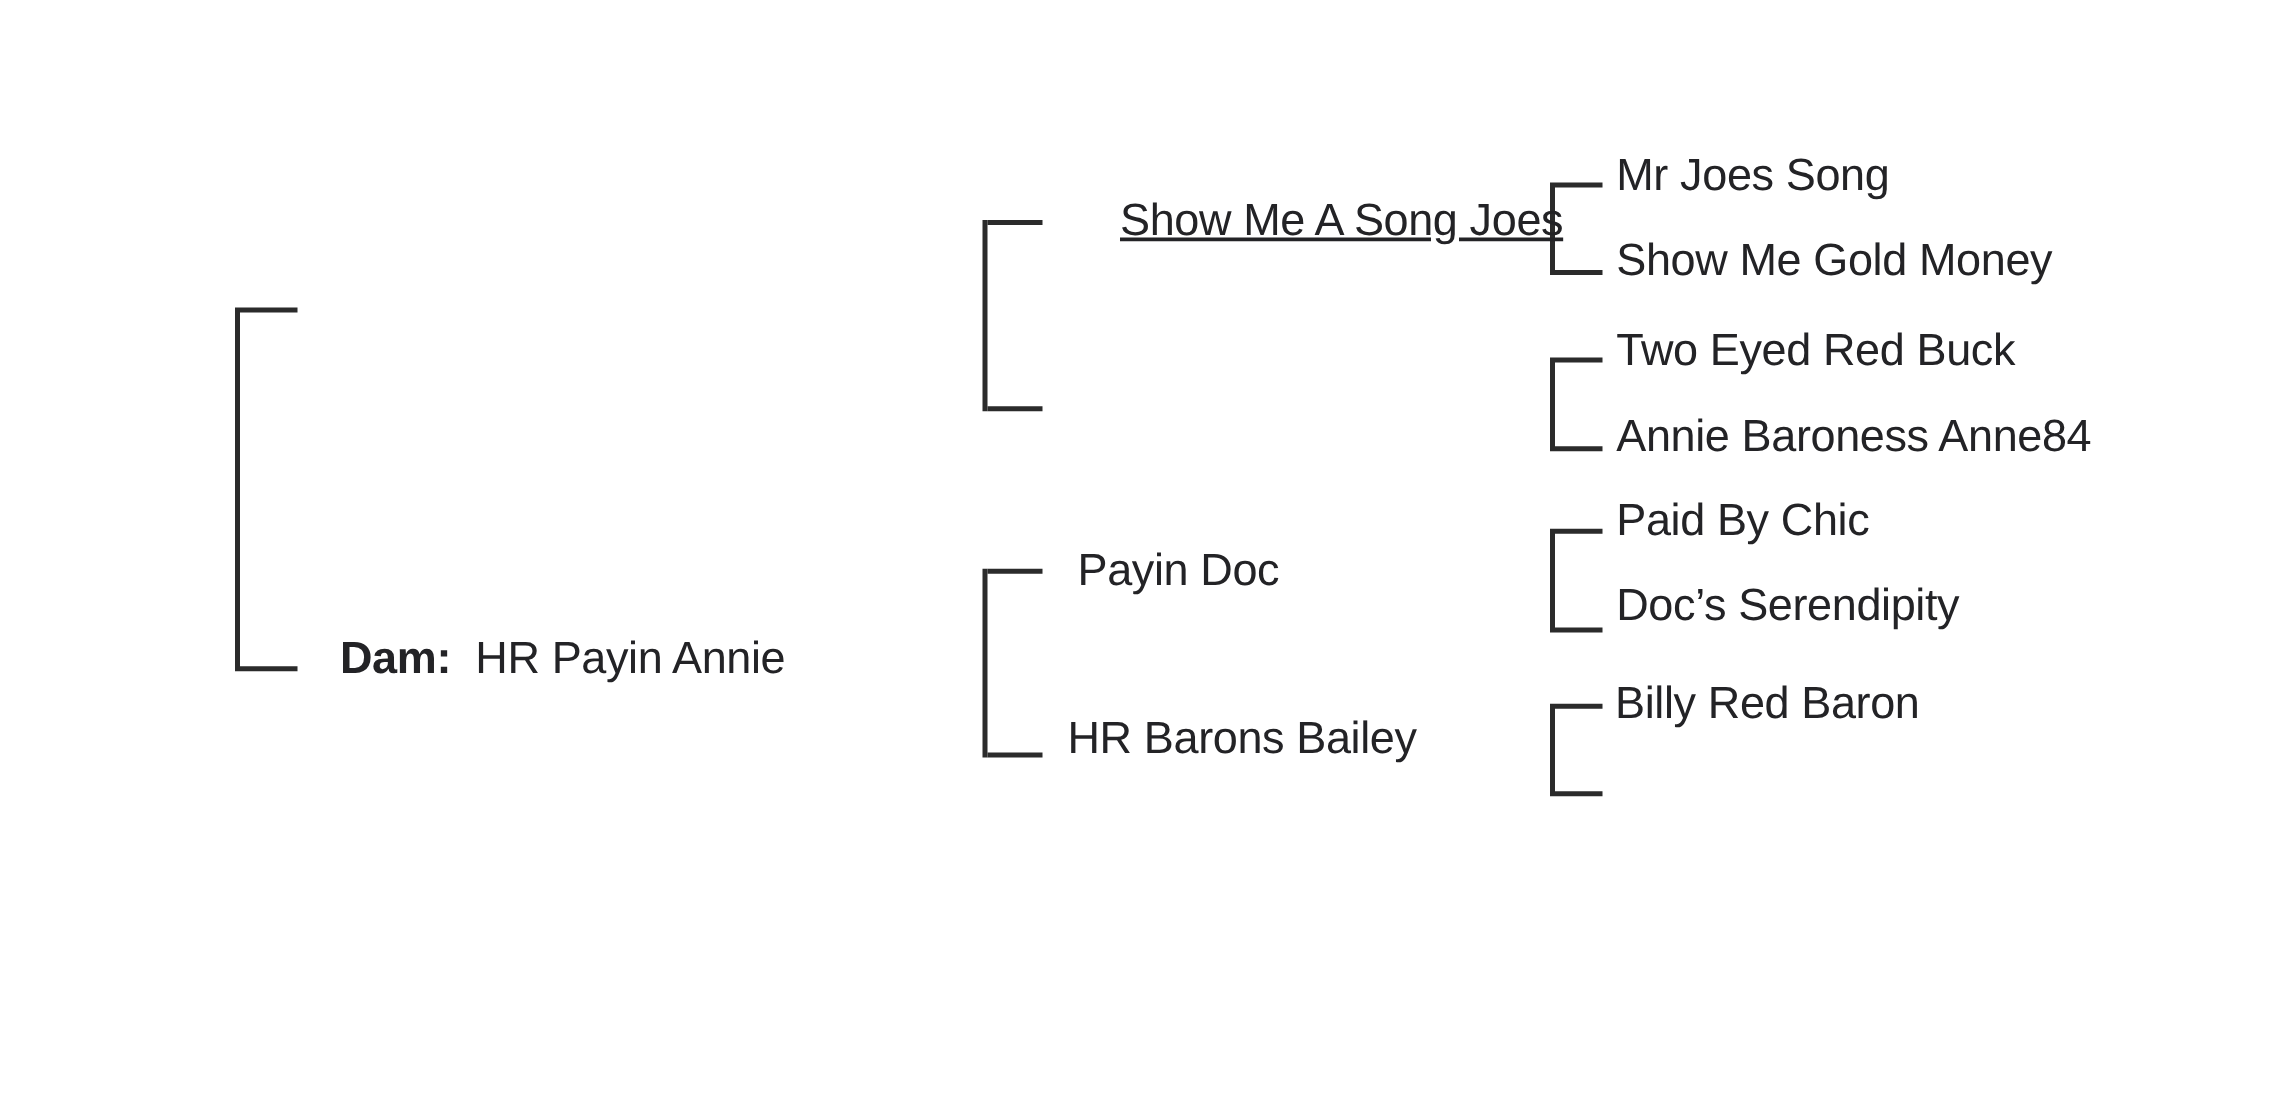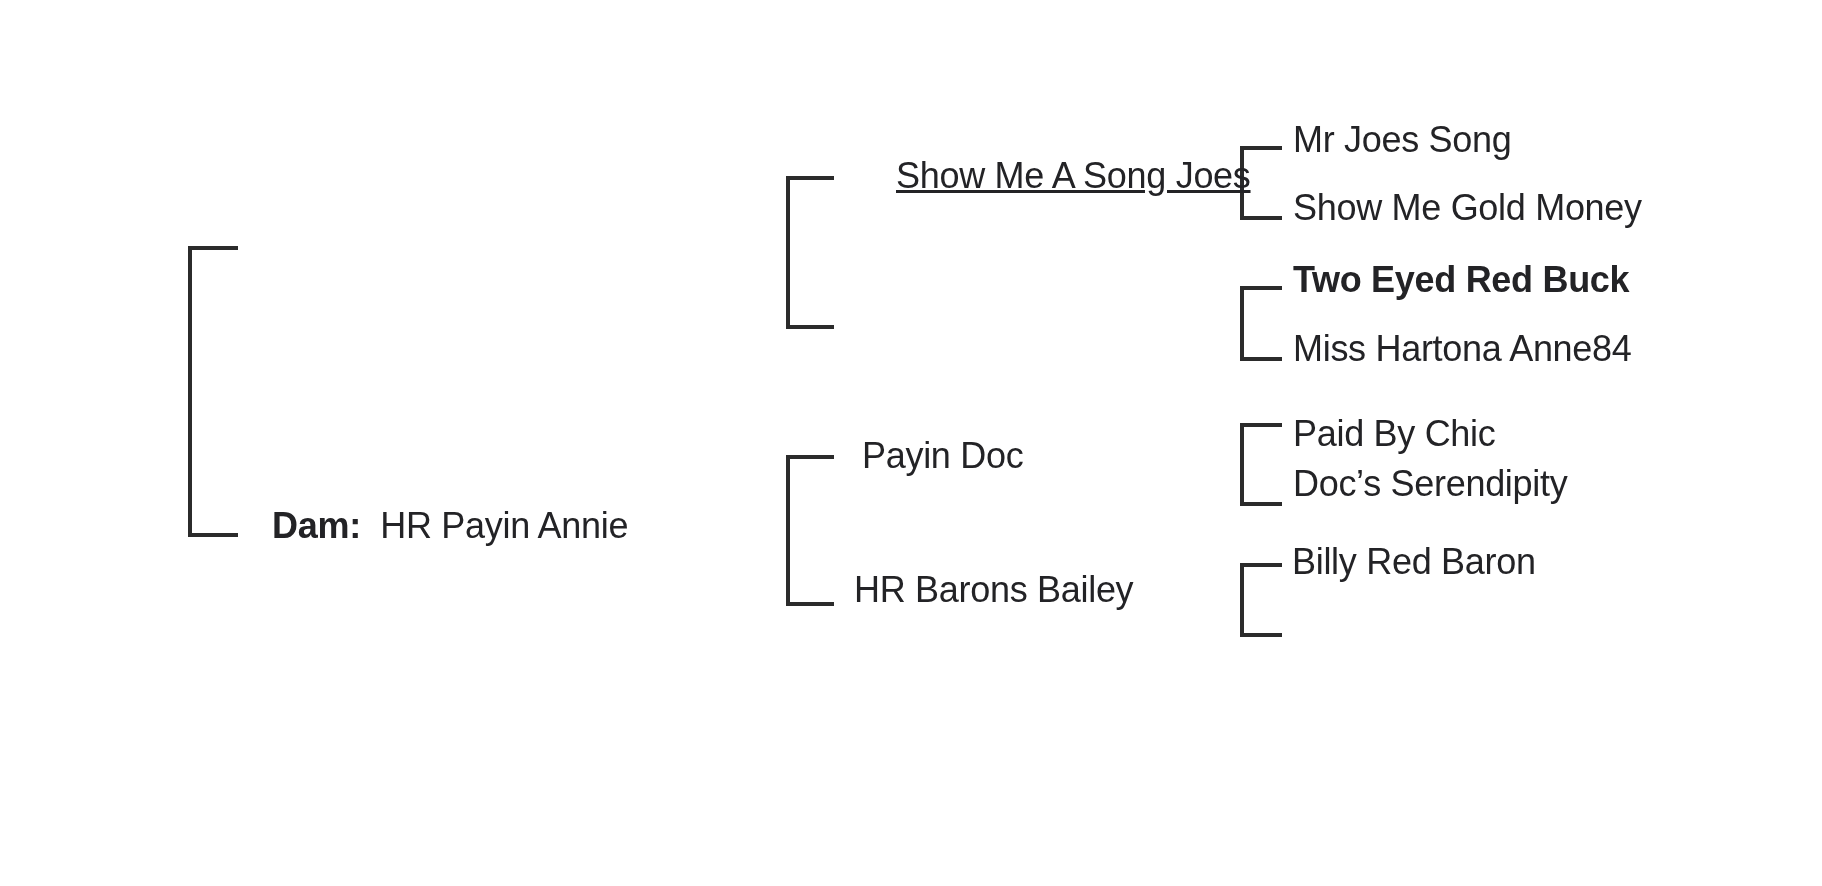--- a/index.html
+++ b/index.html
@@ -54,23 +54,23 @@
 
   
   .n-sire { left: 272px;  top: 243px; }
   .n-dam  { left: 272px;  top: 526px; }
   .n-ss   { left: 896px;  top: 176px; text-decoration: underline; }
   .n-sd   { left: 860px;  top: 313px; }
   .n-ds   { left: 862px;  top: 456px; }
   .n-dd   { left: 854px;  top: 590px; }
   .n-sss  { left: 1293px; top: 140px; }
   .n-ssd  { left: 1293px; top: 208px; }
-  .n-sds  { left: 1293px; top: 280px; font-weight: bold; }
+  .n-sds  { left: 1293px; top: 280px; }
   .n-sdd  { left: 1293px; top: 349px; }
-  .n-dss  { left: 1293px; top: 434px; }
+  .n-dss  { left: 1293px; top: 416px; }
   .n-dsd  { left: 1293px; top: 484px; }
   .n-dds  { left: 1292px; top: 562px; text-align: right; }
   .n-ddd  { left: 1292px; top: 629px; }
 </style>
 </head>
 <body>
 
 <div class="canvas">
 
   <div class="bracket b-root">
@@ -107,18 +107,18 @@
 
   <div class="node n-dam"><span class="lbl">Dam:</span><span>  </span><span>HR Payin Annie</span></div>
 
   <div class="node n-ss">Show Me A Song Joes</div>
   <div class="node n-ds">Payin Doc</div>
   <div class="node n-dd">HR Barons Bailey</div>
 
   <div class="node n-sss">Mr Joes Song</div>
   <div class="node n-ssd">Show Me Gold Money</div>
   <div class="node n-sds">Two Eyed Red Buck</div>
-  <div class="node n-sdd">Miss Hartona Anne84</div>
+  <div class="node n-sdd">Annie Baroness Anne84</div>
   <div class="node n-dss">Paid By Chic</div>
   <div class="node n-dsd">Doc’s Serendipity</div>
   <div class="node n-dds">Billy Red Baron</div>
 
 </div>
 
 </body></html>

